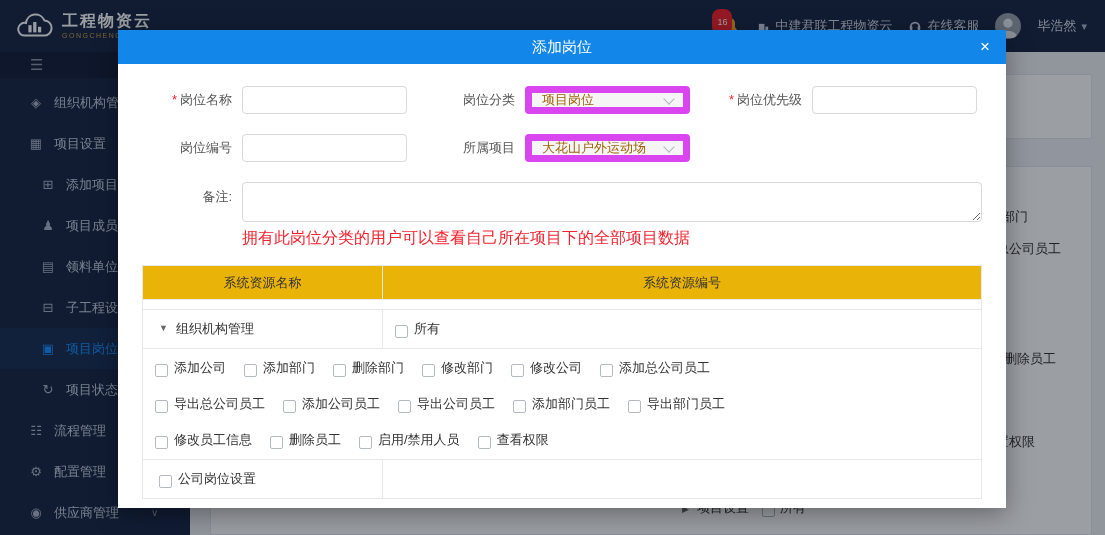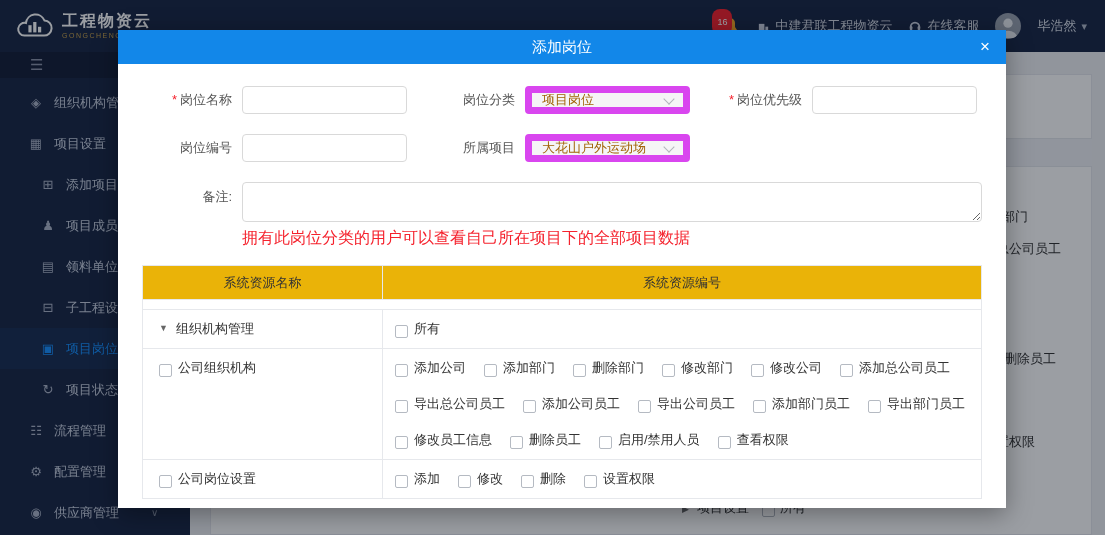--- a/index.html
+++ b/index.html
@@ -258,26 +258,20 @@
             <div class="pline">
               <label class="cb">
                   <span class="cbox"></span>
                   <span>所有</span>
                 </label>
             </div>
           </div>
         </div>
 
         <div class="trow">
-          <div class="name-cell">
-            <label class="cb">
-                <span class="cbox"></span>
-                <span>公司组织机构</span>
-              </label>
-          </div>
           <div class="perm-cell">
             <div class="pline">
               <label class="cb">
                   <span class="cbox"></span>
                   <span>添加公司</span>
                 </label>
               <label class="cb">
                   <span class="cbox"></span>
                   <span>添加部门</span>
                 </label>
@@ -341,40 +335,20 @@
           </div>
         </div>
 
         <div class="trow">
           <div class="name-cell">
             <label class="cb">
                 <span class="cbox"></span>
                 <span>公司岗位设置</span>
               </label>
           </div>
-          <div class="perm-cell">
-            <div class="pline">
-              <label class="cb">
-                  <span class="cbox"></span>
-                  <span>添加</span>
-                </label>
-              <label class="cb">
-                  <span class="cbox"></span>
-                  <span>修改</span>
-                </label>
-              <label class="cb">
-                  <span class="cbox"></span>
-                  <span>删除</span>
-                </label>
-              <label class="cb">
-                  <span class="cbox"></span>
-                  <span>设置权限</span>
-                </label>
-            </div>
-          </div>
         </div>
 
       </div>
     </div>
   </section>
 
 
 </div>
 
 </body></html>

